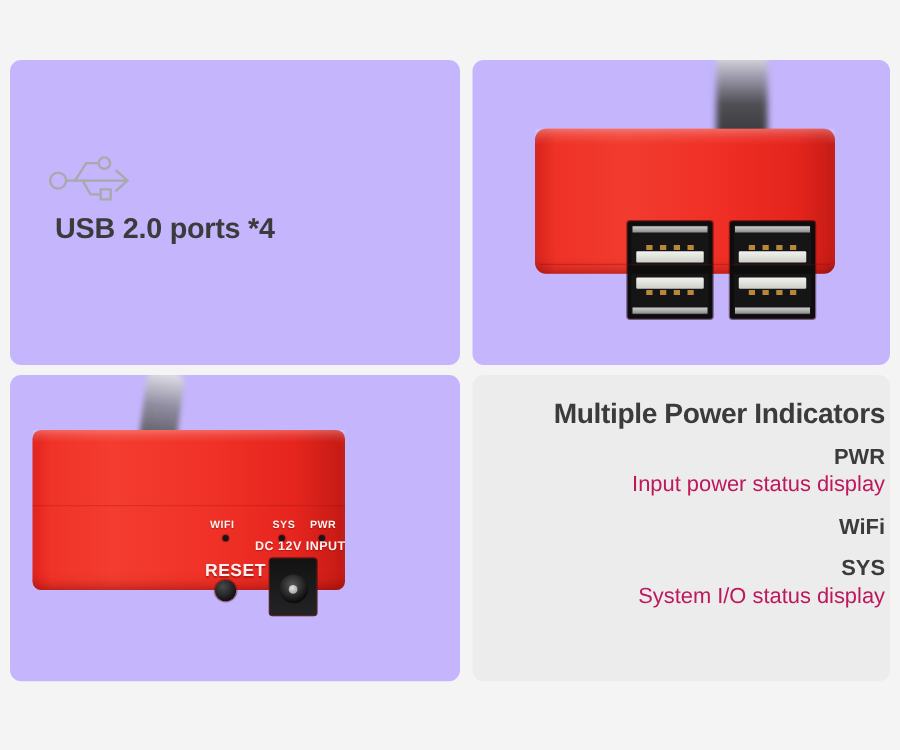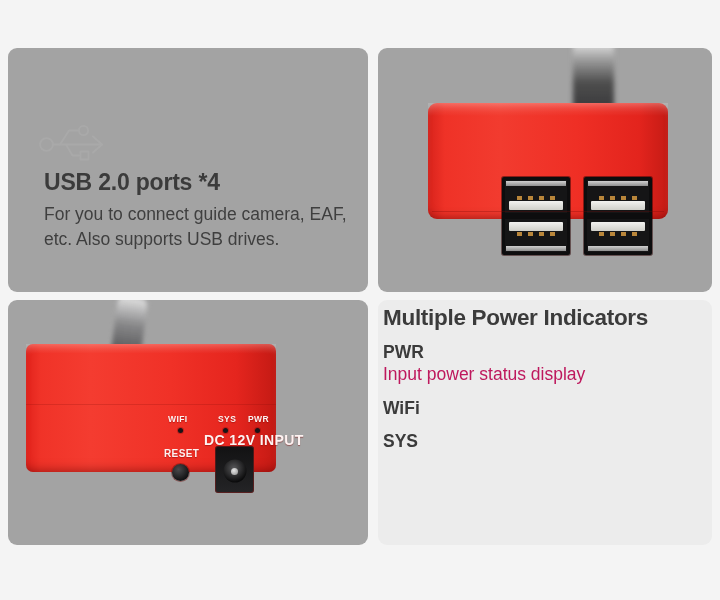--- a/index.html
+++ b/index.html
@@ -19,21 +19,21 @@
   .board {
     position: absolute;
     left: 0; top: 0;
     width: 720px;
     height: 600px;
   }
 
   
   .panel {
     position: absolute;
-    background: #a3a3a3;
+    background: #c4b5fd;
     border-radius: 9px;
     overflow: hidden;
   }
 
   
   #panel-usb-text   { left: 8px;   top: 48px;  width: 360px; height: 244px; }
   #panel-usb-photo  { left: 378px; top: 48px;  width: 334px; height: 244px; }
   #panel-led-photo  { left: 8px;   top: 300px; width: 360px; height: 245px; }
   #panel-led-text   { left: 378px; top: 300px; width: 334px; height: 245px;
                       background: #ececec; }
@@ -239,22 +239,22 @@
     color: #fdf2f1;
     font-size: 8.5px;
     font-weight: bold;
     letter-spacing: .4px;
     white-space: nowrap;
     text-shadow: 0 1px 1px rgba(120,0,0,.45);
   }
   #silk-wifi { left: 142px; top: 70px; }
   #silk-sys  { left: 192px; top: 70px; }
   #silk-pwr  { left: 222px; top: 70px; }
-  #silk-reset{ left: 138px; top: 104px; font-size: 10px; }
-  #silk-dc   { left: 178px; top: 88px; font-size: 14px; }
+  #silk-reset{ left: 138px; top: 104px; font-size: 14px; }
+  #silk-dc   { left: 178px; top: 88px; font-size: 10px; }
 
   .led-dot {
     position: absolute;
     width: 5px; height: 5px;
     border-radius: 50%;
     background: #191417;
     box-shadow: 0 0 0 1px rgba(120,10,8,.35);
   }
   #dot-wifi { left: 152px; top: 84px; }
   #dot-sys  { left: 197px; top: 84px; }
@@ -307,21 +307,20 @@
         <polyline points="55,16.5 64,24.5 55,32.5"></polyline>
         <polyline points="22,24.5 31,10.5 40,10.5"></polyline>
         <circle cx="45.5" cy="10.5" r="4.6"></circle>
         <polyline points="28,24.5 34.5,35.5 41.5,35.5"></polyline>
         <rect x="42.5" y="31.5" width="8" height="8"></rect>
       </g>
     </svg>
 
     <div class="txtwrap" id="usb-text-block">
       <p class="feature-title">USB 2.0 ports *4</p>
-      <p class="feature-body">For you to connect guide camera, EAF, etc. Also supports USB drives.</p>
     </div>
   </div>
 
   <div class="panel" id="panel-usb-photo">
     <div class="photo-stage">
 
       <div id="hub-antenna"></div>
 
       <div id="hub-body">
 
@@ -395,31 +394,32 @@
           <div id="dc-jack-ring">
             <div id="dc-jack-pin"></div>
           </div>
         </div>
 
       </div>
     </div>
   </div>
 
   <div class="panel" id="panel-led-text">
-    <div class="txtwrap" id="led-text-block" style="left:5px; top:5px;">
+    <div class="txtwrap" id="led-text-block" style="left:5px; top:18px;text-align:right;">
       <p class="section-head">Multiple Power Indicators</p>
 
       <div class="led-item">
         <p class="led-name">PWR</p>
         <p class="led-desc">Input power status display</p>
       </div>
 
       <div class="led-item">
         <p class="led-name">WiFi</p>
       </div>
 
       <div class="led-item">
         <p class="led-name">SYS</p>
+        <p class="led-desc">System I/O status display</p>
       </div>
     </div>
   </div>
 
 </div>
 
 </body></html>

